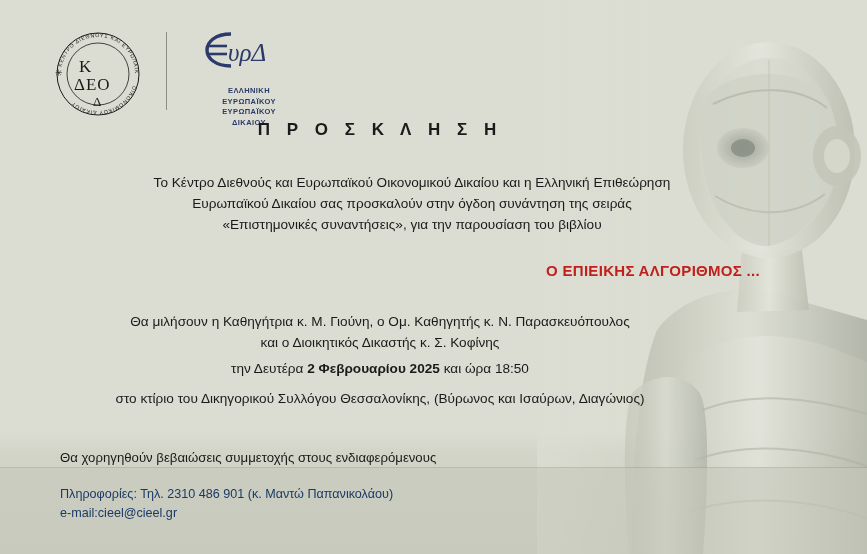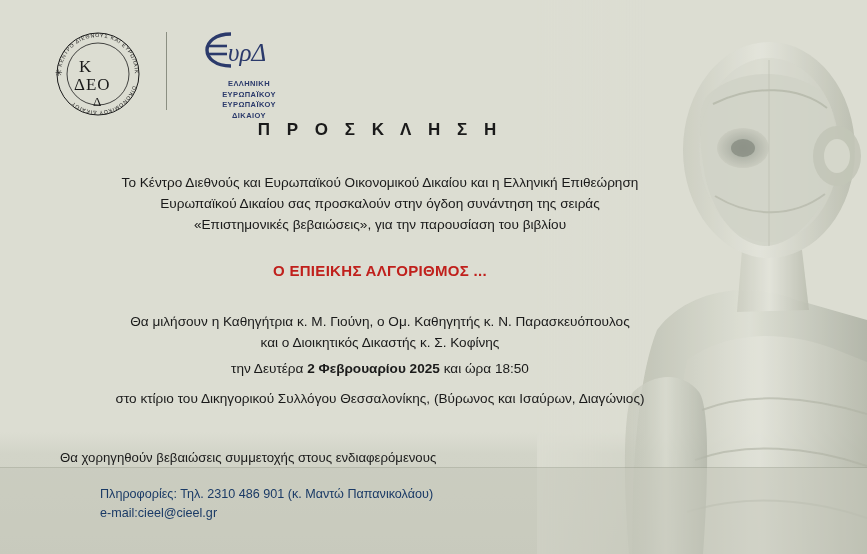--- a/index.html
+++ b/index.html
@@ -70,21 +70,21 @@
   .logo-eurd {
     position: relative;
     width: 120px;
     text-align: center;
   }
   .eurd-mark {
     height: 42px;
     position: relative;
   }
   .eurd-text {
-    margin-top: 9px;
+    margin-top: 16px;
     font-size: 7.5px;
     line-height: 10.5px;
     letter-spacing: 0.4px;
     color: #2b3a6b;
     font-weight: bold;
   }
 
   
   .content {
     position: absolute;
@@ -106,30 +106,30 @@
   }
   .para {
     position: absolute;
     left: 0;
     width: 760px;
     text-align: center;
     color: #1a1a1a;
     font-size: 13.6px;
     line-height: 21px;
   }
-  .p-intro { top: 172px; }
+  .p-intro { top: 172px; padding-left: 32px; }
   .p-speakers { top: 311px; }
   .p-when { top: 358px; }
   .p-where { top: 388px; }
   .book-title {
     position: absolute;
     top: 262px;
     left: 0;
     width: 760px;
-    text-align: center;
+    text-align: right;
     color: #c0201c;
     font-weight: bold;
     font-size: 15px;
     letter-spacing: 0.3px;
   }
   .book-sub {
     position: absolute;
     top: 286px;
     left: 0;
     width: 760px;
@@ -146,21 +146,20 @@
     font-size: 13.2px;
     color: #1a1a1a;
   }
   .info {
     position: absolute;
     left: 60px;
     top: 485px;
     font-size: 12.6px;
     color: #1a3a66;
     line-height: 19px;
-    margin-left: 40px;
   }
   b { font-weight: bold; }
 </style>
 </head>
 <body>
 
 <div class="poster">
 
   <div class="robot-layer">
     <svg width="330" height="554" viewBox="0 0 330 554" xmlns="http://www.w3.org/2000/svg">
@@ -260,21 +259,21 @@
       </div>
     </div>
   </div>
 
   <div class="content">
     <div class="title">Π Ρ Ο Σ Κ Λ Η Σ Η</div>
 
     <div class="para p-intro">
       <div>Το Κέντρο Διεθνούς και Ευρωπαϊκού Οικονομικού Δικαίου και η Ελληνική Επιθεώρηση</div>
       <div>Ευρωπαϊκού Δικαίου σας προσκαλούν στην όγδοη συνάντηση της σειράς</div>
-      <div>«Επιστημονικές βεβαιώσεις», για την παρουσίαση του βιβλίου</div>
+      <div>«Επιστημονικές συναντήσεις», για την παρουσίαση του βιβλίου</div>
     </div>
 
     <div class="book-title">Ο ΕΠΙΕΙΚΗΣ ΑΛΓΟΡΙΘΜΟΣ ...</div>
 
     <div class="para p-speakers">
       <div>Θα μιλήσουν η Καθηγήτρια κ. Μ. Γιούνη, ο Ομ. Καθηγητής κ. Ν. Παρασκευόπουλος</div>
       <div>και ο Διοικητικός Δικαστής κ. Σ. Κοφίνης</div>
     </div>
 
     <div class="para p-when">

